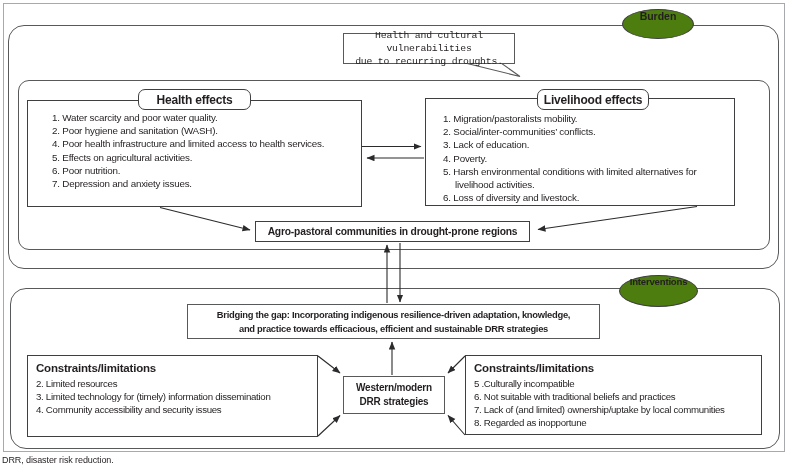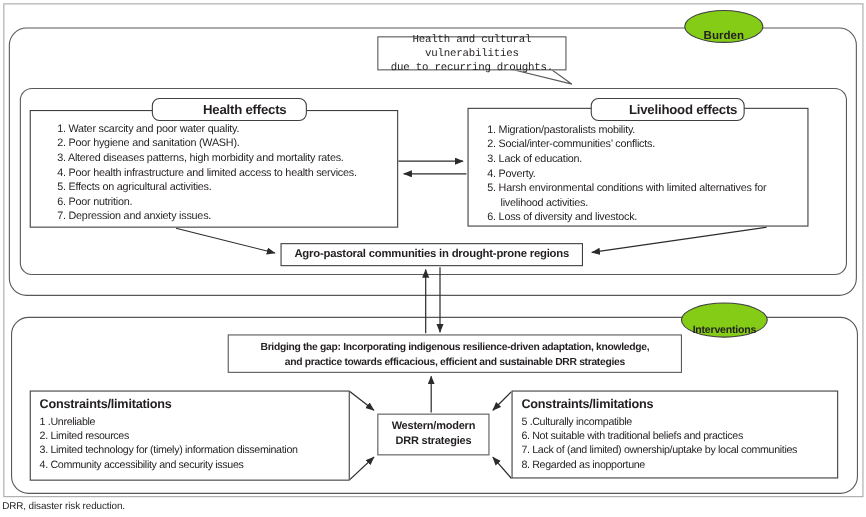--- a/index.html
+++ b/index.html
@@ -7,43 +7,43 @@
     position:relative; width:787px; height:470px; background:#fff;
     font-family:"Liberation Sans", sans-serif; color:var(--text,#231f20);
     overflow:hidden;
   }
   .abs{position:absolute;}
   .outer-frame{left:3px;top:3px;width:780px;height:447px;border:1px solid var(--frame,#a7a9ac);}
   .container{border:1.4px solid var(--container,#58595b);border-radius:16px;background:transparent;}
   .burden-container{left:8px;top:25px;width:769px;height:242px;}
   .inner-rect{left:18px;top:80px;width:750px;height:168px;border:1.4px solid var(--container,#58595b);border-radius:11px;}
   .interventions-container{left:10px;top:288px;width:768px;height:159px;}
-  .ellipse{background:#84cc16;border:1.3px solid var(--line,#3f3f41);border-radius:50%;
-    display:flex;align-items:flex-end;justify-content:center;font-weight:bold;z-index:4;}
+  .ellipse{background:#4d7c0f;border:1.3px solid var(--line,#3f3f41);border-radius:50%;
+    display:flex;align-items:flex-start;justify-content:center;font-weight:bold;z-index:4;}
   .burden-ellipse{left:622px;top:9px;width:70px;height:28px;font-size:10.5px;}
   .interventions-ellipse{left:619px;top:275px;width:77px;height:30px;font-size:9.6px;letter-spacing:-0.2px;}
   .callout{left:343px;top:33px;width:170px;height:29px;background:#fff;border:1.2px solid var(--container,#58595b);
     z-index:3;display:flex;align-items:center;justify-content:center;text-align:center;
     font-size:9.8px;line-height:13px;white-space:pre-line;letter-spacing:-0.2px;font-family:Liberation Mono, monospace;}
   .white-box{background:#fff;border:1.3px solid var(--line,#3f3f41);z-index:2;}
   .health-box{left:27px;top:100px;width:335px;height:107px;padding:0;box-sizing:border-box;}
   .livelihood-box{left:425px;top:98px;width:310px;height:108px;box-sizing:border-box;}
   .tab-header{background:#fff;border:1.3px solid var(--line,#3f3f41);border-radius:7px;z-index:3;
-    display:flex;align-items:center;justify-content:center;font-weight:bold;font-size:12px;letter-spacing:-0.2px;padding-left:28px;}
+    display:flex;align-items:center;justify-content:center;font-weight:bold;font-size:12px;letter-spacing:-0.2px;}
   .health-header{left:138px;top:89px;width:111px;height:19px;}
   .livelihood-header{left:537px;top:89px;width:110px;height:19px;}
   .list{box-sizing:border-box;width:100%;height:100%;}
   .health-box .list{padding:10px 3px 0 24px;}
   .livelihood-box .list{padding:13px 3px 0 17px;}
   .li{font-size:9.8px;line-height:13.2px;white-space:pre;padding-left:12px;text-indent:-12px;letter-spacing:-0.2px;}
   .agro-box{left:255px;top:221px;width:275px;height:21px;display:flex;align-items:center;justify-content:center;
     font-weight:bold;font-size:10.3px;letter-spacing:-0.2px;box-sizing:border-box;}
   .bridging-box{left:187px;top:304px;width:413px;height:35px;border-color:var(--container,#58595b);
     display:flex;align-items:center;justify-content:center;text-align:center;font-weight:bold;
-    font-size:9.4px;line-height:13.5px;white-space:pre-line;letter-spacing:-0.28px;box-sizing:border-box;margin-left:20px;}
+    font-size:9.4px;line-height:13.5px;white-space:pre-line;letter-spacing:-0.28px;box-sizing:border-box;}
   .western-box{left:343px;top:376px;width:102px;height:38px;border-color:var(--container,#58595b);
     display:flex;align-items:center;justify-content:center;text-align:center;font-weight:bold;
     font-size:10px;line-height:14px;white-space:pre-line;letter-spacing:-0.2px;box-sizing:border-box;z-index:3;}
   .constraints-box{box-sizing:border-box;padding:6px 4px 0 8px;}
   .constraints-left{left:27px;top:355px;width:291px;height:82px;}
   .constraints-right{left:465px;top:355px;width:297px;height:80px;}
   .constraints-title{font-weight:bold;font-size:11.5px;letter-spacing:-0.2px;margin-bottom:3px;}
   .constraints-box .li{font-size:9.7px;line-height:13px;letter-spacing:-0.3px;}
   .arrow-layer{left:0;top:0;width:787px;height:470px;z-index:1;pointer-events:none;}
   .footnote{left:2px;top:455px;font-size:9px;letter-spacing:-0.1px;color:var(--text,#231f20);}
@@ -62,21 +62,20 @@
   </div>
   <div class="abs callout">
     <span>Health and cultural vulnerabilities
 due to recurring droughts.</span>
   </div>
 
   <div class="abs white-box health-box">
     <div class="list">
         <div class="li">1. Water scarcity and poor water quality.</div>
         <div class="li">2. Poor hygiene and sanitation (WASH).</div>
-        <div class="li">3. Altered diseases patterns, high morbidity and mortality rates.</div>
         <div class="li">4. Poor health infrastructure and limited access to health services.</div>
         <div class="li">5. Effects on agricultural activities.</div>
         <div class="li">6. Poor nutrition.</div>
         <div class="li">7. Depression and anxiety issues.</div>
       </div>
   </div>
   <div class="abs tab-header health-header">
     <span>Health effects</span>
   </div>
 
@@ -105,21 +104,20 @@
   </div>
 
   <div class="abs white-box bridging-box">
     <span>Bridging the gap: Incorporating indigenous resilience-driven adaptation, knowledge,
 and practice towards efficacious, efficient and sustainable DRR strategies</span>
   </div>
 
   <div class="abs white-box constraints-box constraints-left">
     <div class="constraints-title">Constraints/limitations</div>
     <div>
-        <div class="li">1 .Unreliable</div>
         <div class="li">2. Limited resources</div>
         <div class="li">3. Limited technology for (timely) information dissemination</div>
         <div class="li">4. Community accessibility and security issues</div>
       </div>
   </div>
 
   <div class="abs white-box western-box">
     <span>Western/modern
 DRR strategies</span>
   </div>

